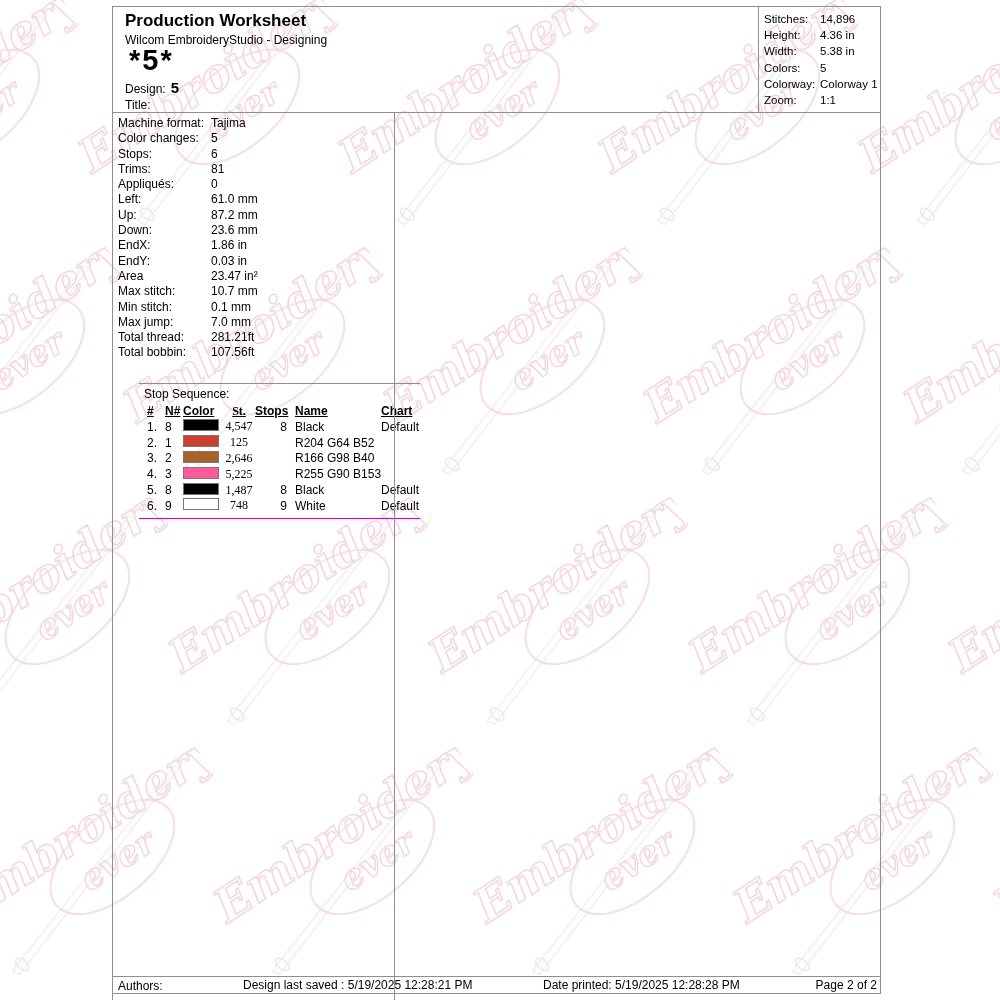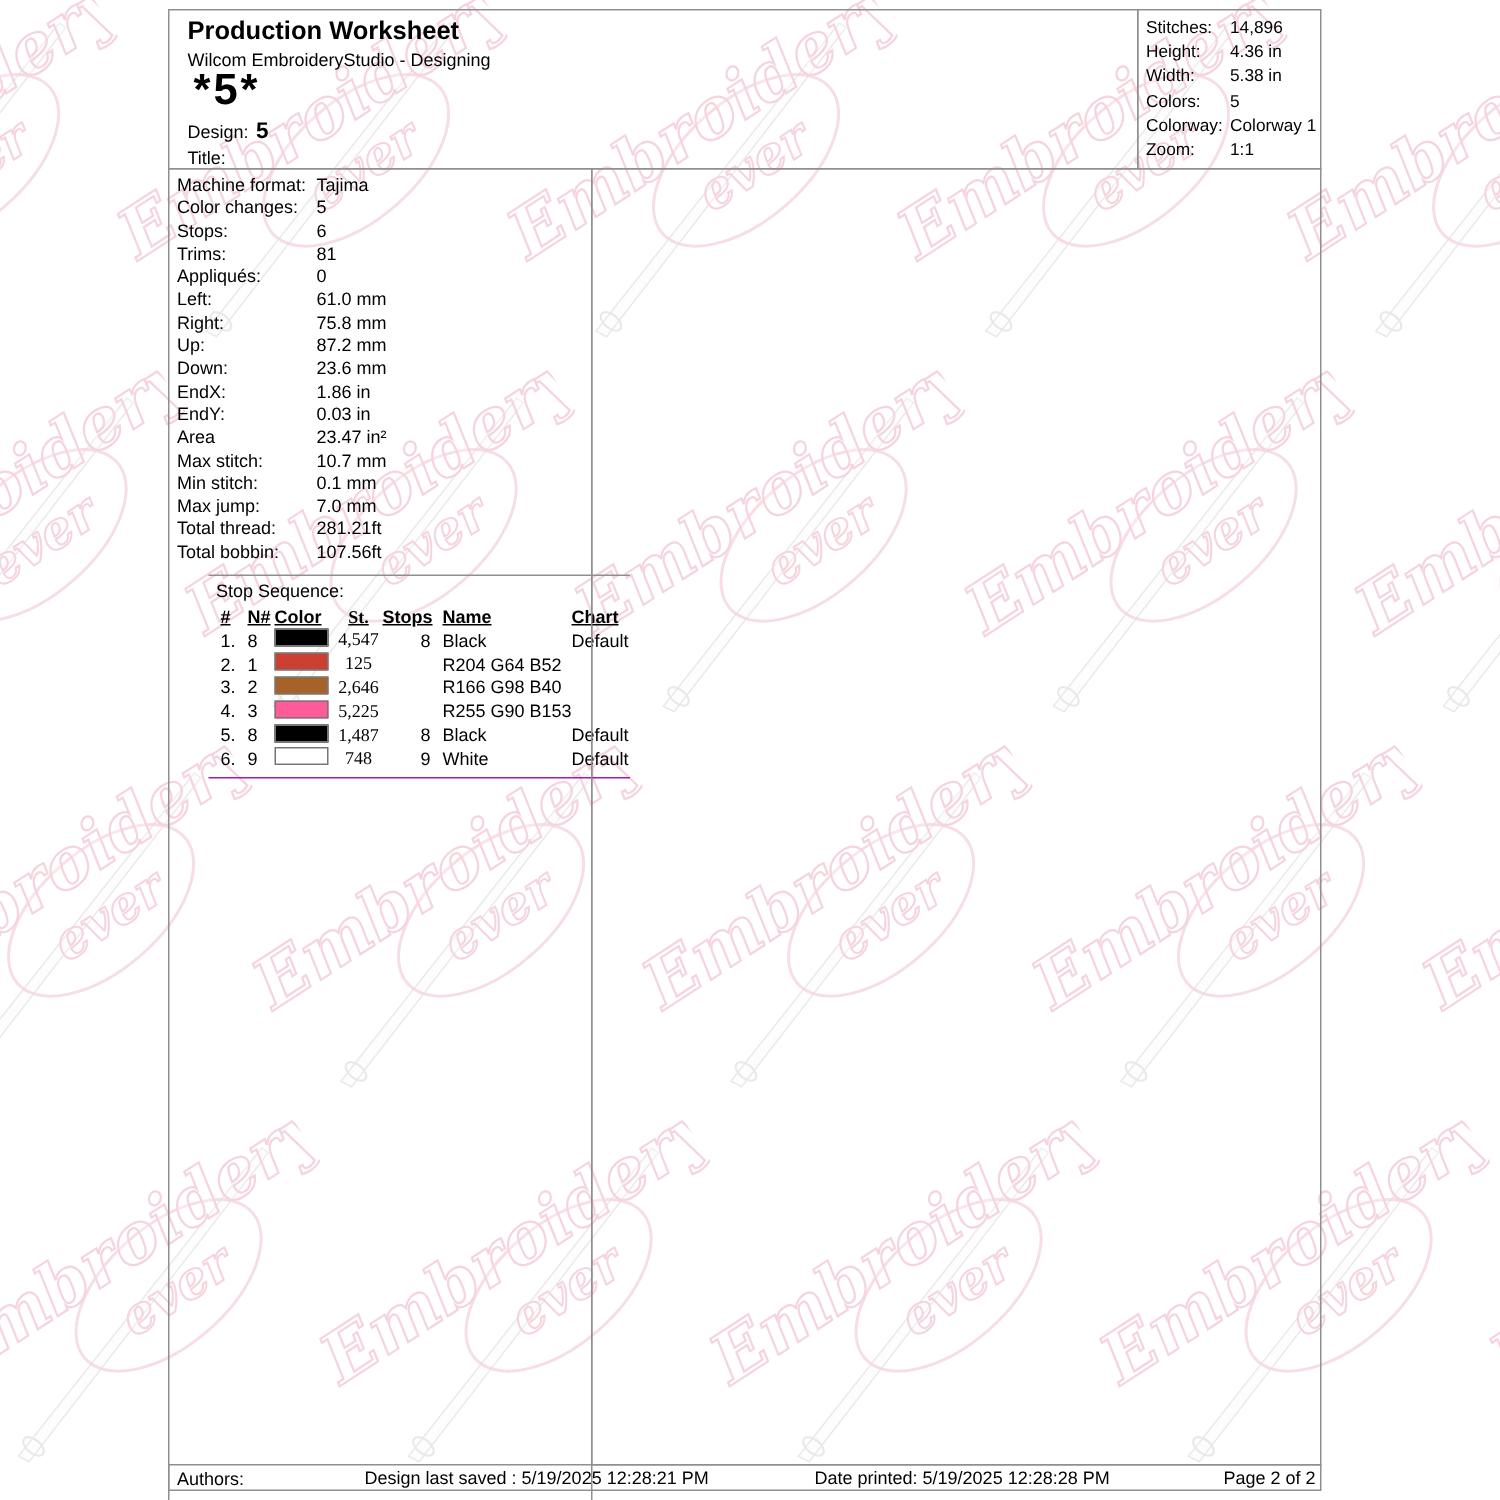--- a/index.html
+++ b/index.html
@@ -330,23 +330,20 @@
           </div>
 
           <div class="d-row">
             <span class="lb">Appliqués:</span><span>0</span>
           </div>
 
           <div class="d-row">
             <span class="lb">Left:</span><span>61.0 mm</span>
           </div>
 
-          <div class="d-row">
-            <span class="lb">Right:</span><span>75.8 mm</span>
-          </div>
 
           <div class="d-row">
             <span class="lb">Up:</span><span>87.2 mm</span>
           </div>
 
           <div class="d-row">
             <span class="lb">Down:</span><span>23.6 mm</span>
           </div>
 
           <div class="d-row">

